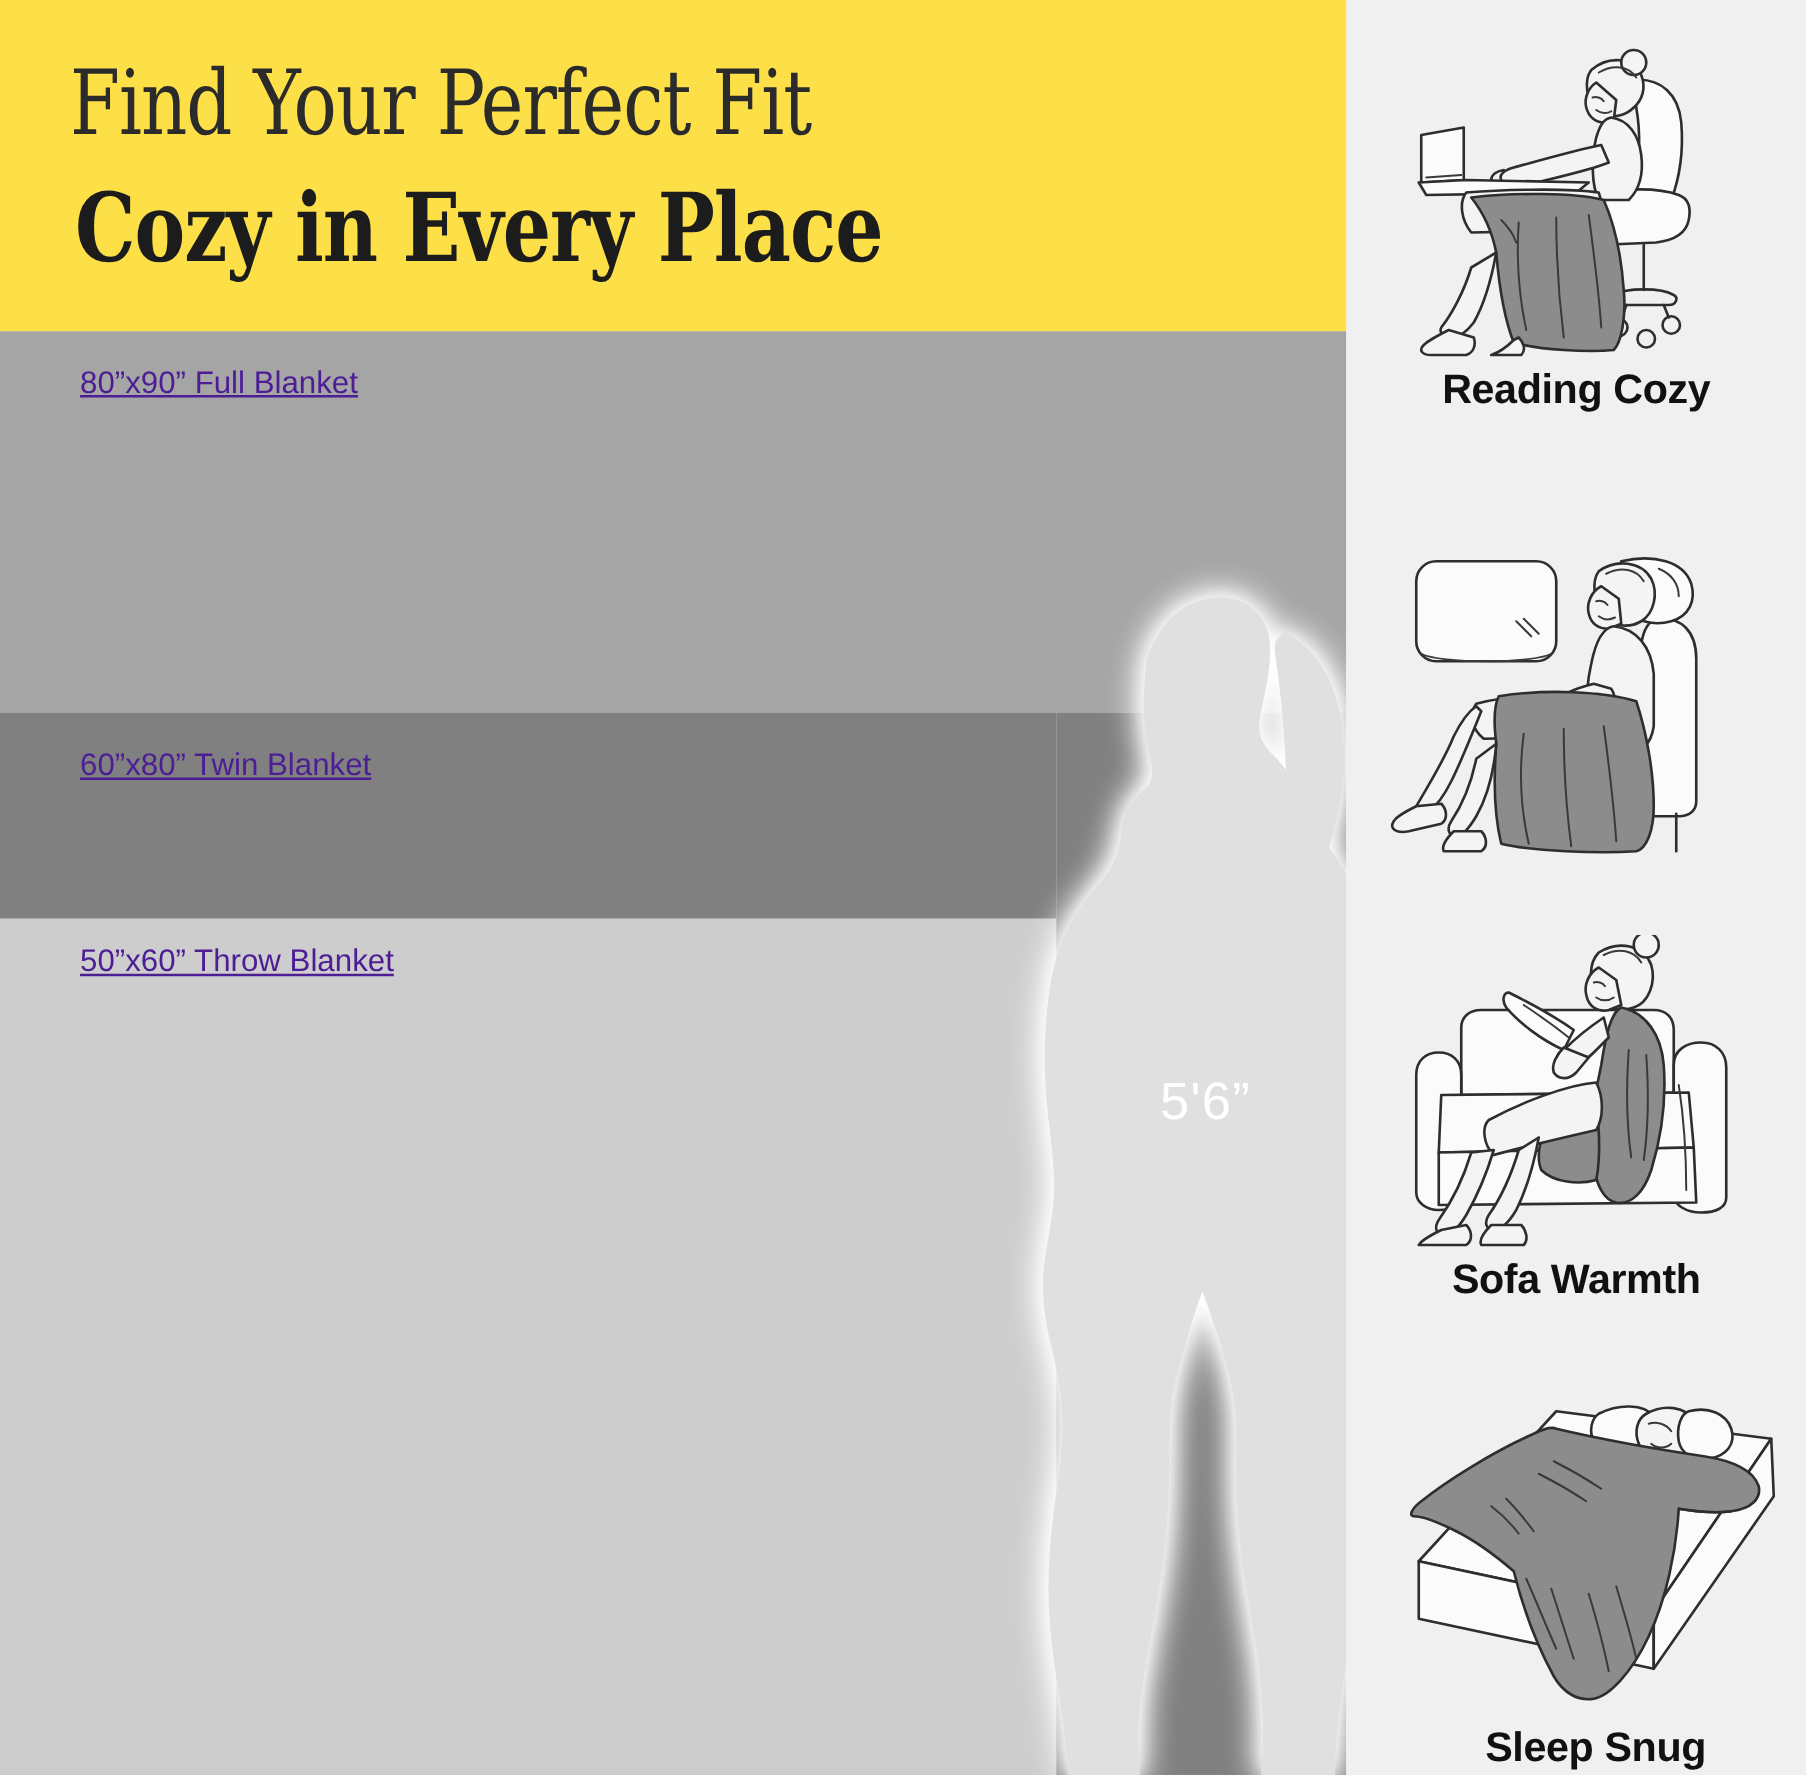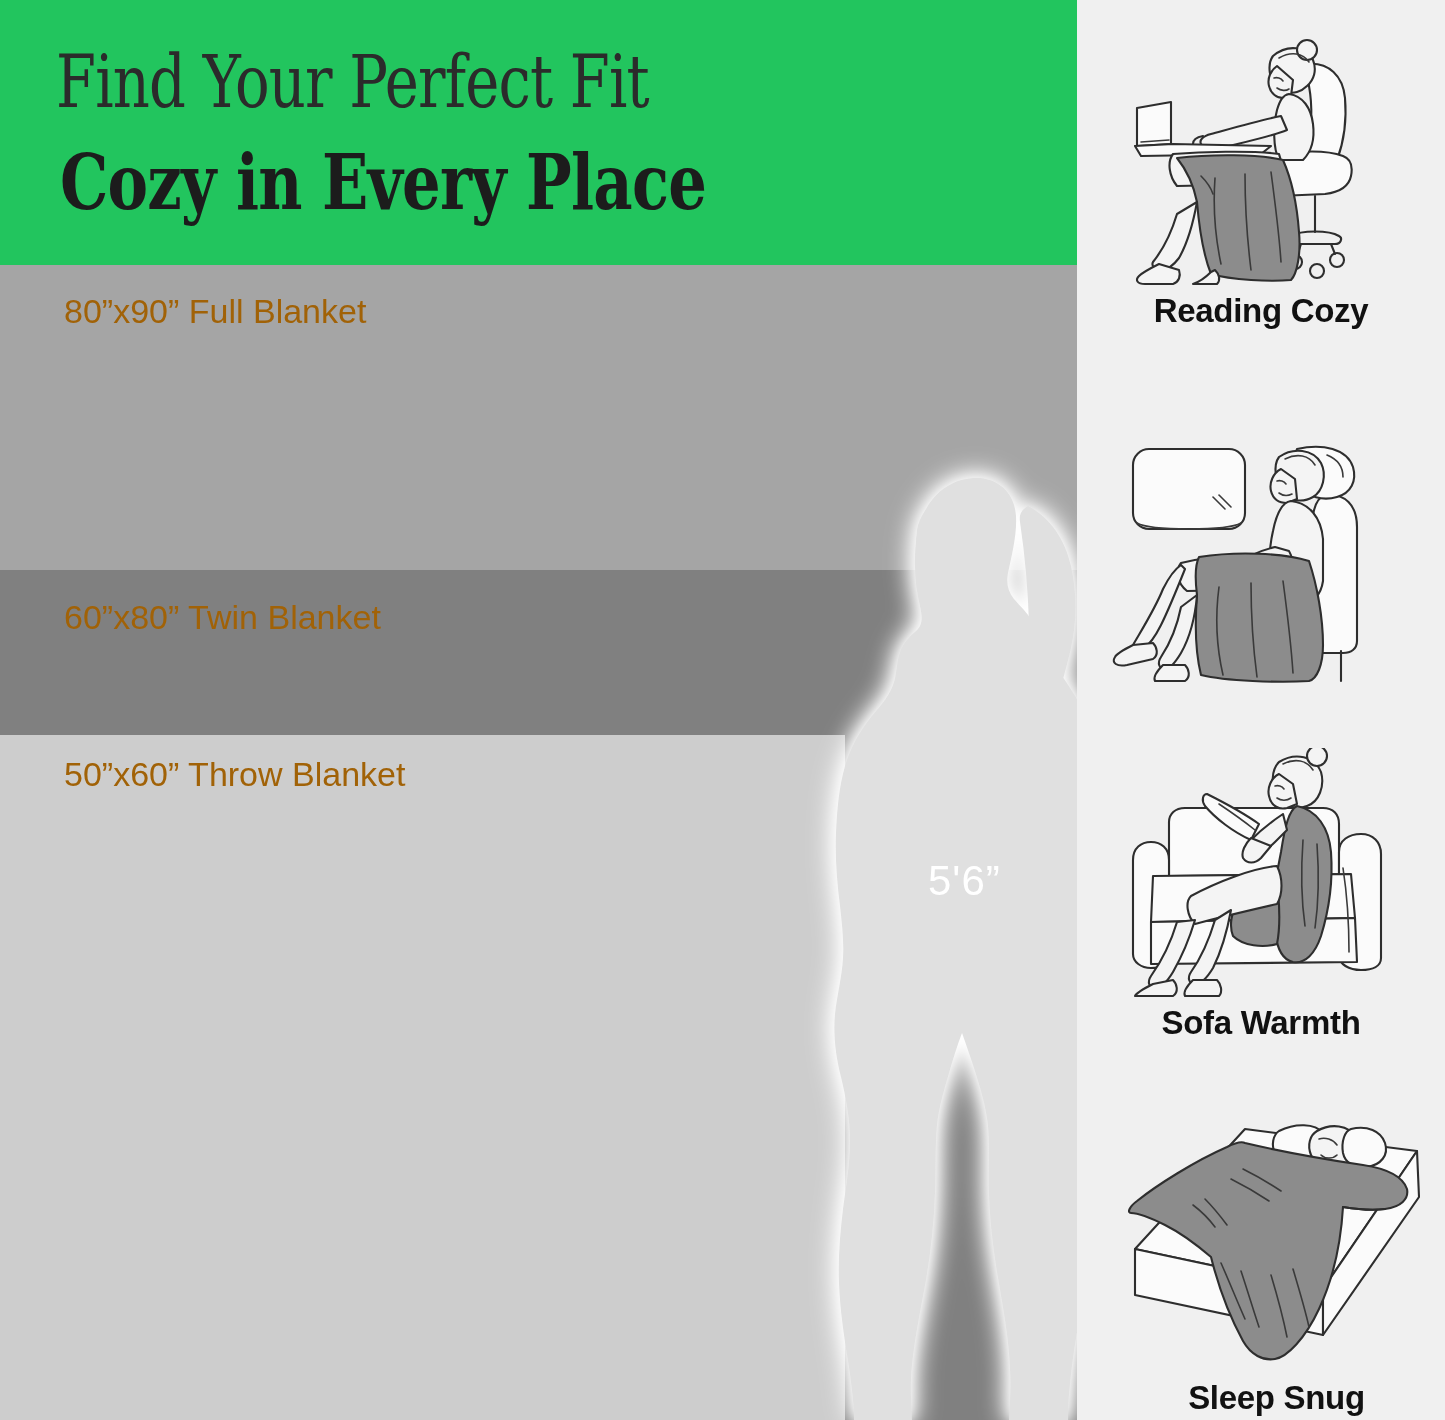--- a/index.html
+++ b/index.html
@@ -12,21 +12,21 @@
     position:relative;
     width:1445px;
     height:1420px;
     background:#f0f0f0;
     overflow:hidden;
   }
 
   
   #header{
     position:absolute; left:0; top:0; width:1100px; height:265px;
-    background:#22c55e;
+    background:#fde047;
   }
   #title-light{
     position:absolute; left:56px; top:40px;
     font-family:"DejaVu Serif", serif;
     font-size:72px;
     font-weight:400;
     letter-spacing:-1px;
     color:#2b2b2b;
     white-space:nowrap;
     transform:scaleX(0.80);
@@ -47,25 +47,26 @@
   
   .size-rect{ position:absolute; }
   #rect-full{  left:0;   top:265px;  width:1077px; height:305px; background:#a5a5a5; }
   #rect-twin{  left:0;   top:570px;  width:845px;  height:165px; background:#808080; }
   #rect-throw{ left:0;   top:735px;  width:845px;  height:685px; background:#cdcdcd; }
   #rect-band{  left:845px; top:570px; width:232px; height:850px; background:#808080; }
 
   .size-label{
     position:absolute;
     font-family:"Liberation Sans", sans-serif;
-    font-size:34px;
+    font-size:25px;
     font-weight:400;
-    color:#a16207;
+    color:#4c1d95;
     white-space:nowrap;
     letter-spacing:0px;
+    text-decoration:underline;
   }
   #label-full  { left:64px; top:292px; }
   #label-twin  { left:64px; top:598px; }
   #label-throw { left:64px; top:755px; }
 
   
   #silhouette{
     position:absolute;
     left:780px; top:470px;
     width:400px; height:950px;

